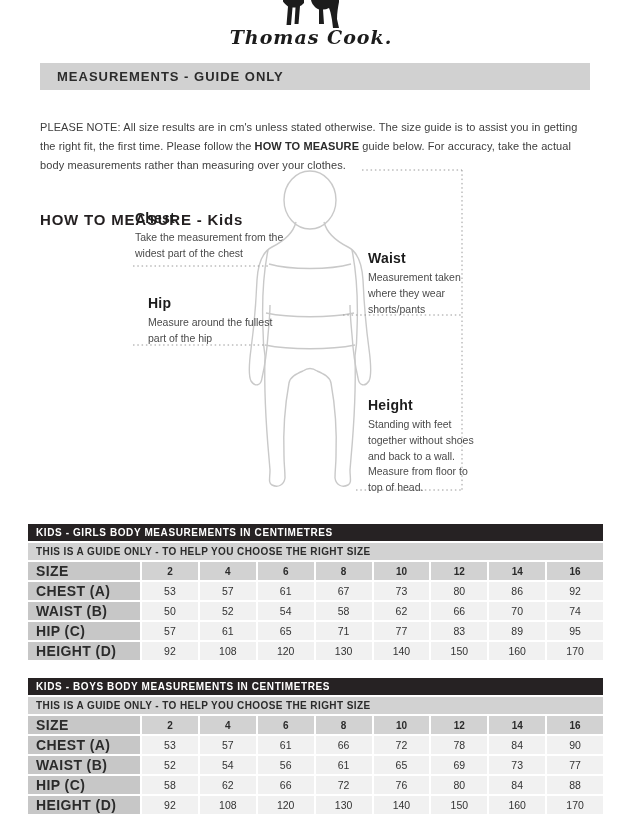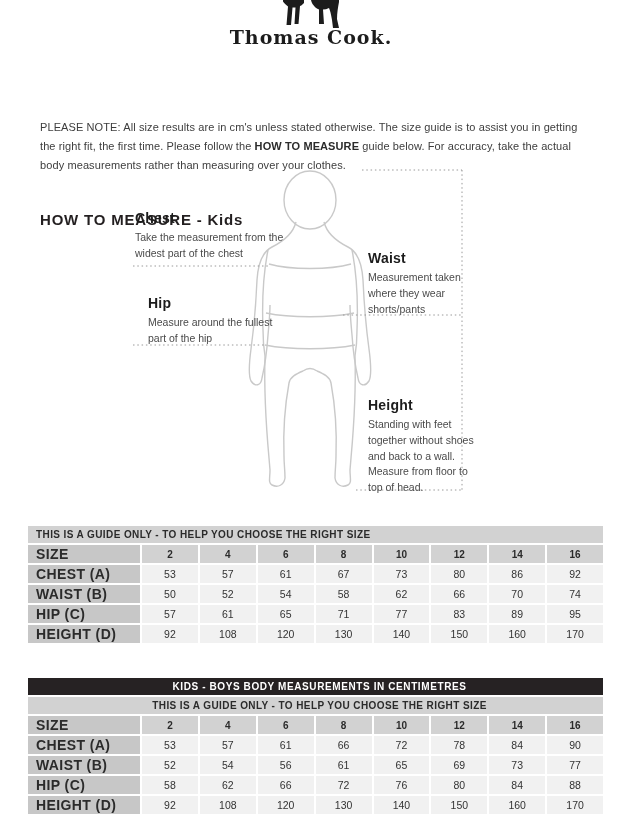--- a/index.html
+++ b/index.html
@@ -2,21 +2,21 @@
 <html><head>
 <meta charset="utf-8">
 <style>
   html,body{margin:0;padding:0;background:#fff;}
   #page{position:relative;width:622px;height:831px;background:#fff;overflow:hidden;
         font-family:"Liberation Sans",sans-serif;color:#2b2b2b;}
 
   
   #logo{position:absolute;left:0;top:0;width:622px;text-align:center;}
   #logo svg{display:block;margin:0 auto;}
-  #brand-script{font-family:"DejaVu Serif",serif;font-weight:bold;
+  #brand-script{font-family:"DejaVu Serif",serif;font-style:italic;font-weight:bold;
                 font-size:19px;color:#1c1c1c;margin-top:-2px;letter-spacing:1px;}
 
   
   .hdr-bar{position:absolute;left:40px;top:63px;width:550px;height:27px;background:#d1d1d1;
            line-height:27px;padding-left:17px;box-sizing:border-box;
            font-weight:bold;font-size:13px;letter-spacing:1px;color:#2b2b2b;}
 
   
   #note{position:absolute;left:40px;top:107px;width:552px;font-size:11px;line-height:1.72;
         color:#3d3d3d;letter-spacing:0.1px;}
@@ -41,37 +41,38 @@
   .t-title{height:17px;line-height:17px;background:#262223;color:#fff;font-weight:bold;
            font-size:10px;letter-spacing:0.6px;padding-left:8px;box-sizing:border-box;}
   .t-sub{height:17px;line-height:17px;background:#d2d2d2;color:#2b2b2b;font-weight:bold;
          font-size:10px;letter-spacing:0.4px;padding-left:8px;box-sizing:border-box;margin-top:2px;}
   .t-row{display:flex;gap:2px;margin-top:2px;height:18px;}
   .t-label{width:112px;flex:0 0 112px;background:#c7c7c7;font-weight:bold;font-size:14px;
            letter-spacing:0.4px;display:flex;align-items:center;padding-left:8px;box-sizing:border-box;color:#2b2b2b;}
   .t-val{flex:1;background:#f1f1f1;font-size:10.5px;color:#333;
          display:flex;align-items:center;justify-content:center;}
   .t-sizerow .t-val{background:#d2d2d2;font-weight:bold;font-size:10px;color:#2b2b2b;}
-  #girls-table{top:524px;} #boys-table{top:678px;text-align:center;}
+  #girls-table{top:524px;} #boys-table{top:678px;}
 </style>
 </head>
 <body>
 
 <div id="page">
 
   <div id="logo">
     <svg width="60" height="28" viewBox="0 0 60 28">
       <g fill="#1c1c1c">
         <path d="M2,0 H23 V3 C21,5 20,6 19,6 L17.5,24 H13.5 L14.5,7.5 C13,7.5 12.5,7.5 11.5,7.5 L10,25 H5.5 L7,6.5 C5,5 3,3 2,1.5 Z"></path>
         <path d="M30,0 H58 V2 C57,7 56,13 56,19 L58,28 H52 L51,20 C50,14 49,10 48,8 C46,9 44,9.5 42,9.5 L43,24 H38 L38,9.5 C35,8.5 33,6 31.5,4 C30.8,2.7 30.2,1.2 30,0 Z"></path>
       </g>
     </svg>
     <div id="brand-script">Thomas Cook.</div>
   </div>
 
+  <div class="hdr-bar">MEASUREMENTS - GUIDE ONLY</div>
 
   <p id="note"><span>PLEASE NOTE:  All size results are in cm's unless stated otherwise. The size guide is to assist you in getting the right fit, the first time. Please follow the </span><b>HOW TO MEASURE</b><span> guide below. For accuracy, take the actual body measurements rather than measuring over your clothes.</span></p>
 
   <div id="htm-title">HOW TO MEASURE - Kids</div>
 
   <svg id="diagram-svg" width="622" height="520" viewBox="0 0 622 520">
     <g stroke="#c9c9c9" stroke-width="1.4" fill="none">
       <ellipse cx="310" cy="200" rx="26" ry="29"></ellipse>
       <path d="M296,222 C293,234 284,241 272,247 C262,252 258,264 257,280 C256,303 254,327 251,349 C249,364 248,375 251,381 C255,387 261,386 262,378 C265,365 267,350 268,335 C269,324 270,314 270,305"></path>
       <path d="M324,222 C327,234 336,241 348,247 C358,252 362,264 363,280 C364,303 366,327 369,349 C371,364 372,375 369,381 C365,387 359,386 358,378 C355,365 353,350 352,335 C351,324 350,314 350,305"></path>
@@ -105,20 +106,21 @@
   <div class="mp" id="mp-waist">
     <div class="mp-label">Waist</div>
     <div class="mp-desc">Measurement taken where they wear shorts/pants</div>
   </div>
   <div class="mp" id="mp-height">
     <div class="mp-label">Height</div>
     <div class="mp-desc">Standing with feet together without shoes and back to a wall. Measure from floor to top of head.</div>
   </div>
 
   <div class="size-table" id="girls-table">
+    <div class="t-title">KIDS - GIRLS BODY MEASUREMENTS IN CENTIMETRES</div>
     <div class="t-sub">THIS IS A GUIDE ONLY - TO HELP YOU CHOOSE THE RIGHT SIZE</div>
     <div class="t-row t-sizerow">
       <div class="t-label">SIZE</div>
       <div class="t-val">2</div>
       <div class="t-val">4</div>
       <div class="t-val">6</div>
       <div class="t-val">8</div>
       <div class="t-val">10</div>
       <div class="t-val">12</div>
       <div class="t-val">14</div>

